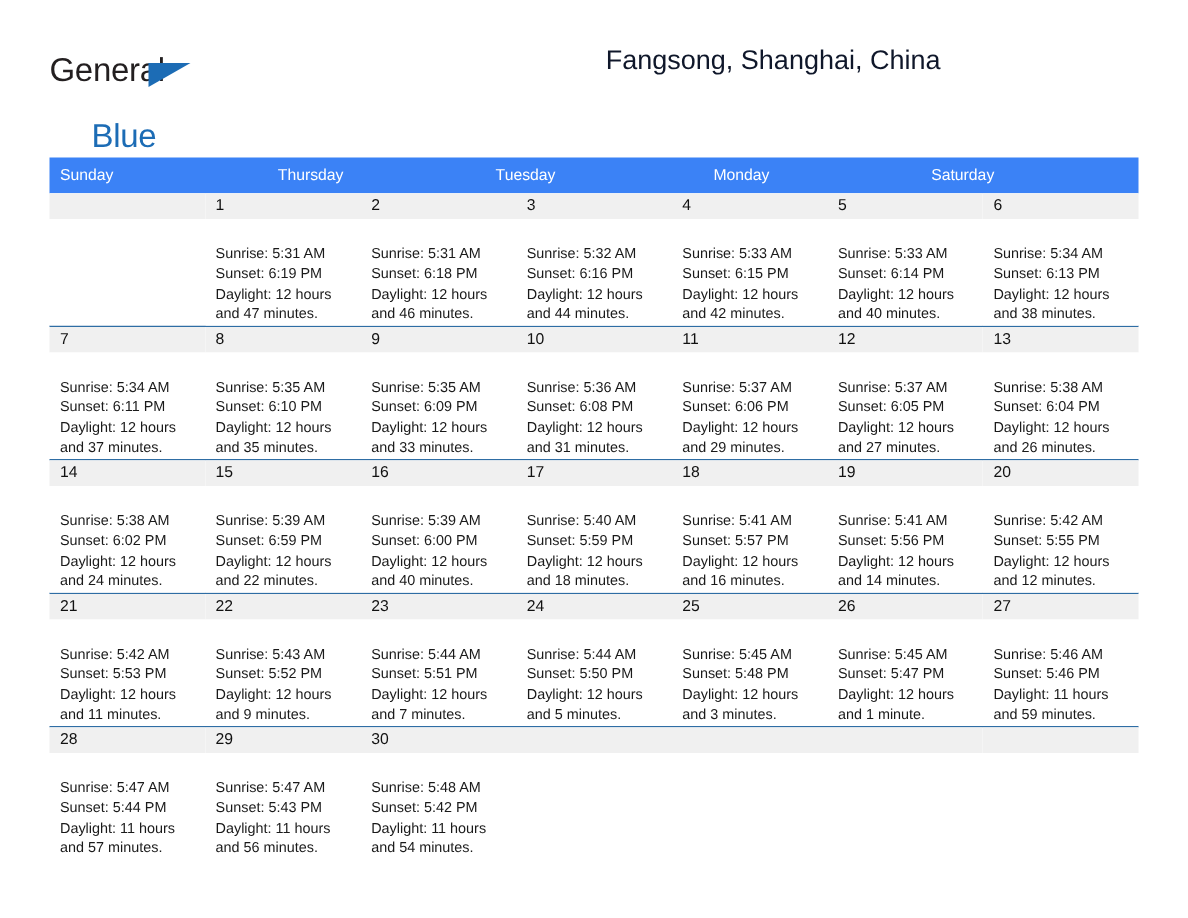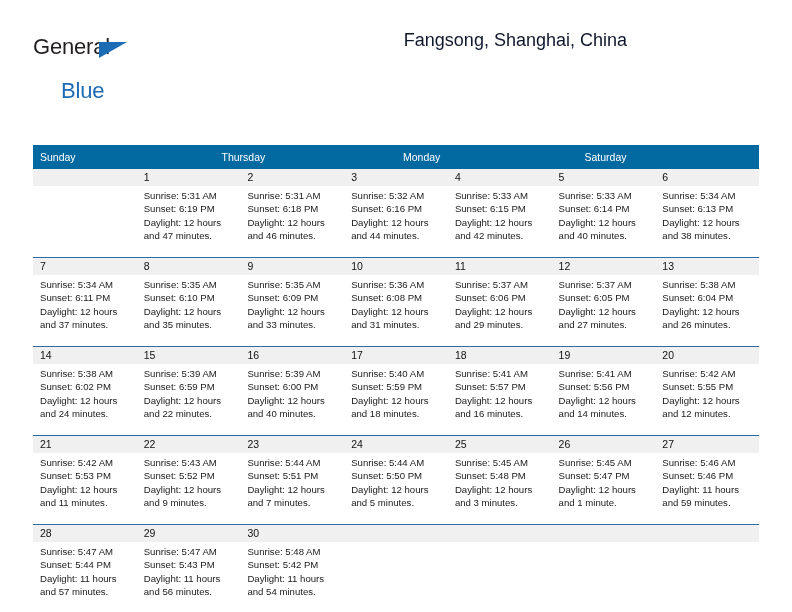--- a/index.html
+++ b/index.html
@@ -90,22 +90,21 @@
 
   
   .calendar {
     position: absolute;
     left: 33px;
     top: 105px;
     width: 726px;
   }
   .weekday-row {
     display: flex;
-    background: #0369a1;
-    margin-top: 40px;
+    background: #3b82f6;
   }
   .weekday {
     flex: 1 1 0;
     box-sizing: border-box;
     color: #ffffff;
     font-size: 10.5px;
     padding: 5px 0 5px 7px;
     line-height: 14px;
     white-space: nowrap;
   }
@@ -129,21 +128,21 @@
   .day-number-band {
     height: 17px;
     background: #f0f0f0;
     box-sizing: border-box;
     padding: 1px 0 0 7px;
     font-size: 10.5px;
     line-height: 15px;
     color: #111111;
   }
   .day-body {
-    padding: 3px 4px 0 7px;
+    padding: 17px 4px 0 7px;
     background: #ffffff;
   }
   .day-line {
     font-size: 9.6px;
     line-height: 13.4px;
     color: #1a1a1a;
     white-space: nowrap;
   }
   .day-cell.empty .day-body { visibility: hidden; }
   .day-cell.empty .day-number-band { color: transparent; }
@@ -165,20 +164,21 @@
       <div class="cal-subtitle">Fangsong, Shanghai, China</div>
     </div>
 
   </div>
 
   <div class="calendar">
 
     <div class="weekday-row">
       <div class="weekday">Sunday</div>
       <div class="weekday">Thursday</div>
+      <div class="weekday">Tuesday</div>
       <div class="weekday">Monday</div>
       <div class="weekday">Saturday</div>
     </div>
 
     <div id="weeks-container">
         <div class="week-row first">
           <div class="day-cell empty">
             <div class="day-number-band"></div>
             <div class="day-body">
               <div class="day-line"></div>

